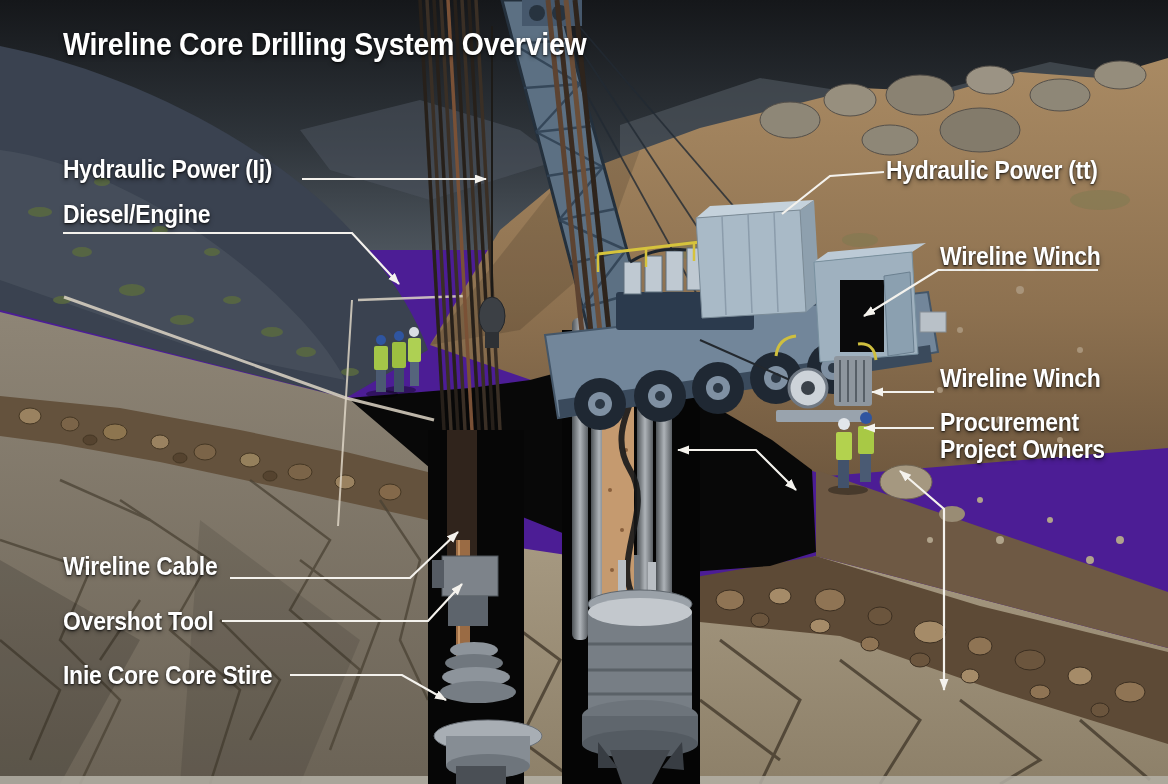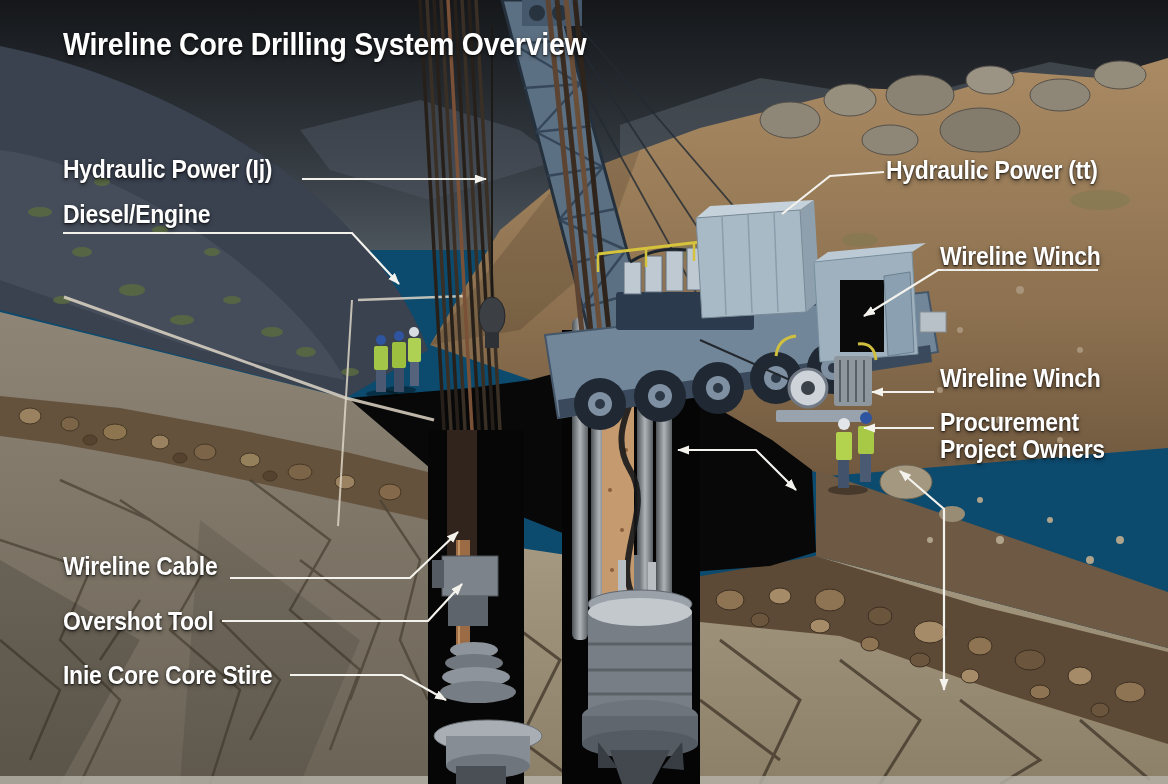--- a/index.html
+++ b/index.html
@@ -1,17 +1,17 @@
 <!DOCTYPE html>
 <html style="--label_text: #ffffff; --leader: #f4f2ed; --sky_top: #15171a; --sky_bottom: #4c545c; --mountain: #3a4250; --terrain_tan: #9a7c58; --pit_black: #080808; --rock_gray: #8e8576; --slab_rock: #a89b83; --cobble_band: #5d4a36; --rig_steel_blue: #72869a; --container_blue: #a9bac7; --handrail_yellow: #d6c33c; --hivis_green: #a4c648; --core_sample_tan: #c59a6f; --copper_rod: #9a6b44;"><head>
 <meta charset="utf-8">
 <style>
   html,body{margin:0;padding:0;background:#000;}
   .stage{position:relative;width:1168px;height:784px;overflow:hidden;
-         font-family:"Liberation Sans","DejaVu Sans",sans-serif;background:#0c4a6e;}
+         font-family:"Liberation Sans","DejaVu Sans",sans-serif;background:#4c1d95;}
   .scene{position:absolute;inset:0;}
   .callout{position:absolute;color:var(--label_text,#ffffff);font-weight:bold;
            transform:scaleX(.92);transform-origin:left top;white-space:nowrap;
            letter-spacing:-0.3px;
            text-shadow:0 1px 2px rgba(0,0,0,.75),0 2px 6px rgba(0,0,0,.45);}
   .title{font-size:31px;}
   .lbl{font-size:25px;}
   .wrap{white-space:normal;line-height:1.06;}
   .leader{fill:none;stroke:var(--leader,#f4f2ed);stroke-width:2.2;}
   .trim{fill:none;stroke:#ddd5c6;opacity:.85;}

